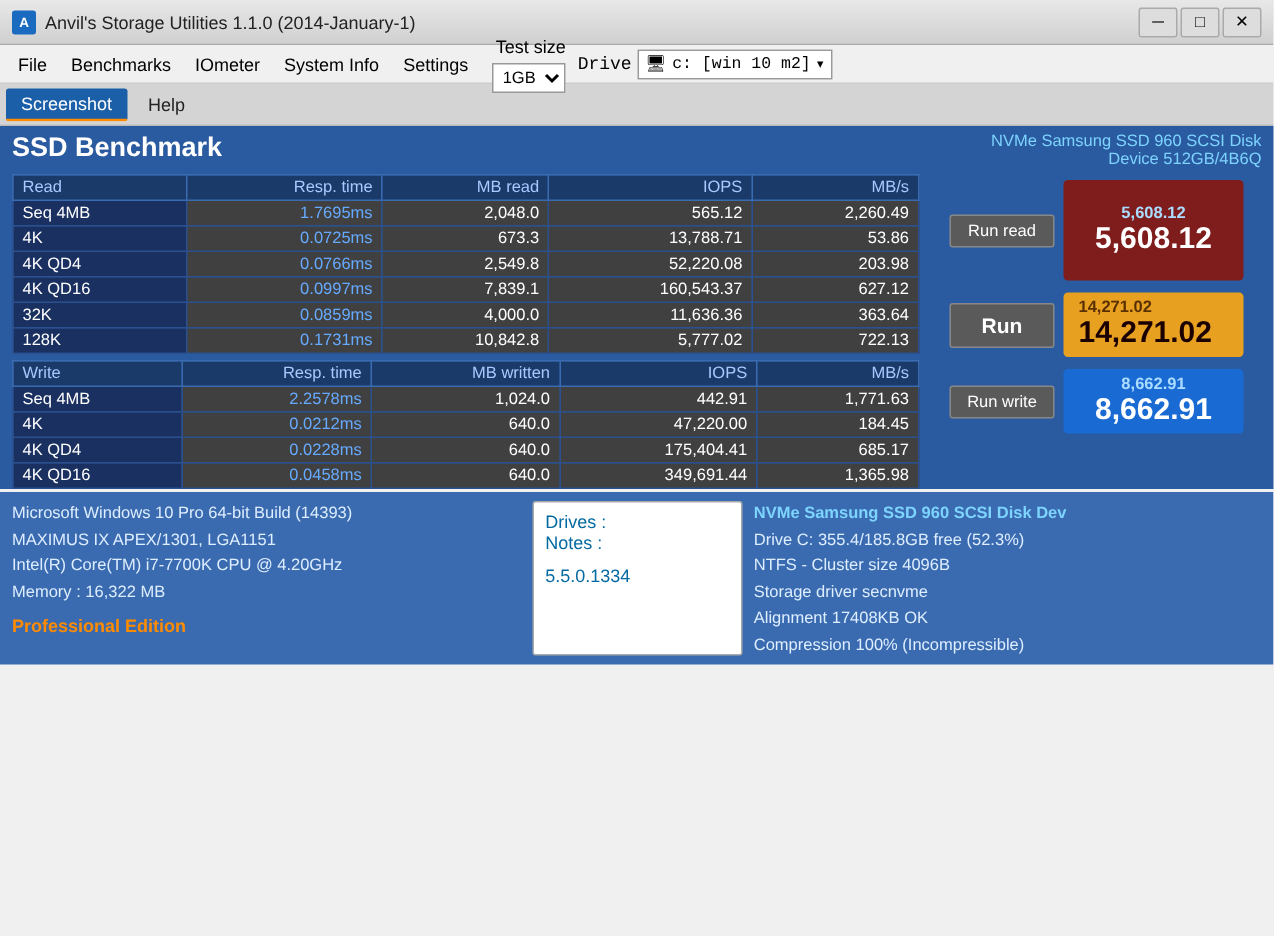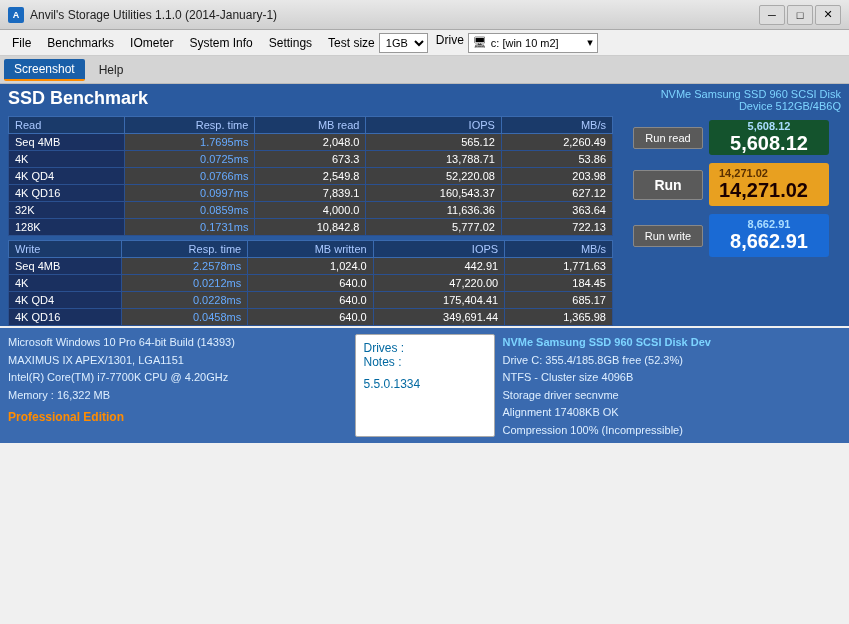--- a/index.html
+++ b/index.html
@@ -28,24 +28,24 @@
       align-items: center;
       border-bottom: 1px solid #ccc;
       padding: 0 4px;
     }
     .menu-item {
       padding: 3px 8px;
       cursor: pointer;
       font-size: 12px;
       border-radius: 2px;
     }
-    .test-size-group { display: flex; align-items: center; gap: 4px; margin-left: 8px; }
+    .test-size-group { display: flex; align-items: flex-end; gap: 4px; margin-left: 8px; flex-direction: column; }
     .test-size-label { font-size: 12px; }
     .test-size-select { height: 20px; font-size: 11px; border: 1px solid #999; background: white; padding: 0 2px; }
-    .drive-group { display: flex; gap: 4px; margin-left: 8px; }
+    .drive-group { display: flex; align-items: center; gap: 4px; margin-left: 8px; font-family: Liberation Mono, monospace; }
     .drive-label { font-size: 12px; }
     .drive-select-box { height: 20px; font-size: 11px; border: 1px solid #999; background: white; padding: 0 4px; min-width: 130px; display: flex; align-items: center; }
 
     
     .toolbar {
       height: 28px;
       background: #d4d4d4;
       display: flex;
       align-items: center;
       padding: 0 4px;
@@ -129,23 +129,23 @@
       border: 1px solid #888;
       padding: 6px 14px;
       font-size: 14px;
       font-weight: bold;
       cursor: pointer;
       border-radius: 2px;
       width: 70px;
       text-align: center;
     }
     .score-box-read {
-      background: #14532d;
-      color: white;
-      padding: 0 10px;
+      background: #7f1d1d;
+      color: white;
+      padding: 16px 10px;
       font-size: 20px;
       font-weight: bold;
       border-radius: 3px;
       min-width: 120px;
       text-align: center;
     }
     .score-box-read .small { font-size: 11px; color: #aaddff; }
     .score-box-total {
       background: #e8a020;
       color: #1a0000;

